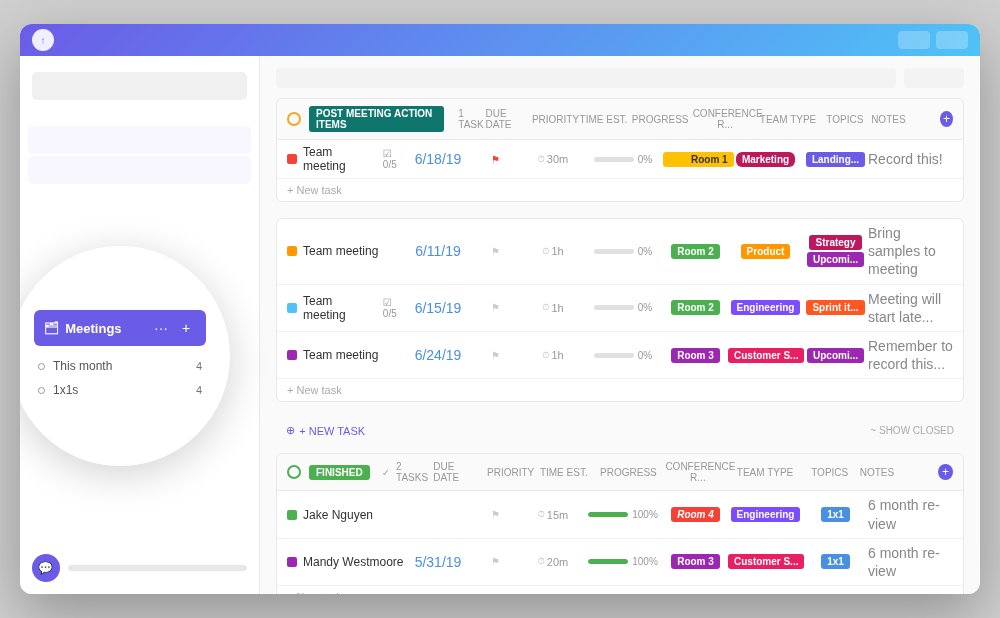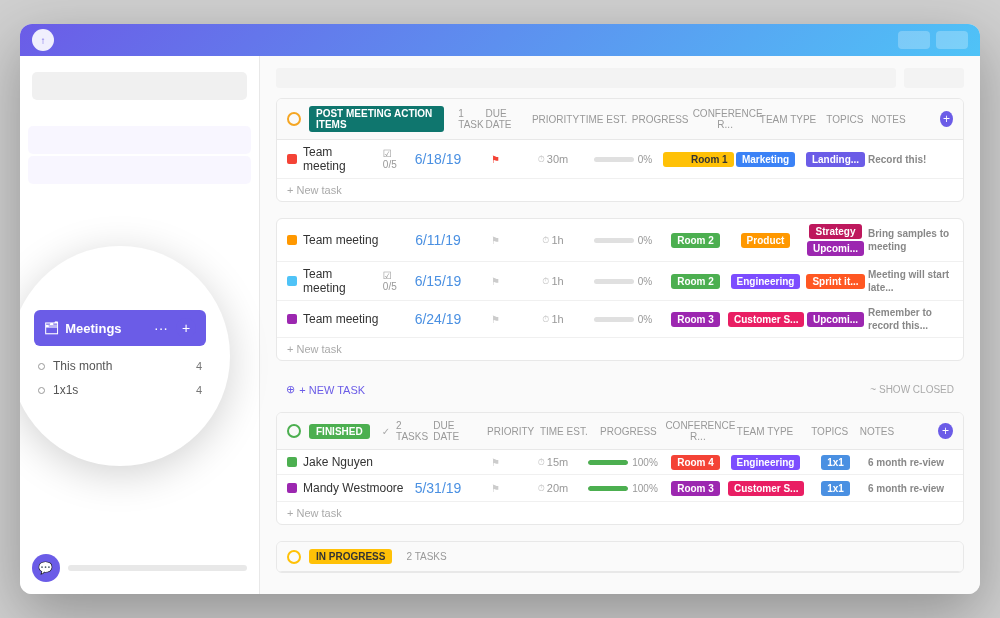--- a/index.html
+++ b/index.html
@@ -308,31 +308,31 @@
       text-align: center;
       white-space: nowrap;
       overflow: hidden;
       text-overflow: ellipsis;
       max-width: 72px;
     }
     .tag-room1 { background: #ffc107; color: #333; padding-left: 28px; }
     .tag-room2 { background: #4caf50; }
     .tag-room3 { background: #9c27b0; }
     .tag-room4 { background: #f44336; }
-    .tag-marketing { background: #3b82f6; }
+    .tag-marketing { background: #be185d; border-radius: 6px; }
     .tag-product { background: #ff9800; text-align: center; }
     .tag-engineering { background: #7c4dff; }
     .tag-customer { background: #e91e63; }
     .tag-strategy { background: #be185d; }
     .tag-landing { background: #6b5ce7; }
     .tag-sprint { background: #ff5722; }
     .tag-upcoming { background: #9c27b0; }
     .tag-1x1 { background: #4a90e2; }
     .tag-wrap { display: flex; flex-direction: column; gap: 2px; align-items: center; }
-    .notes-val { font-size: 10px; color: #888; line-height: 1.3; font-weight: bold; }
+    .notes-val { font-size: 14px; color: #888; line-height: 1.3; }
     .new-task-row {
       display: flex;
       align-items: center;
       padding: 5px 10px;
       font-size: 11px;
       color: #aaa;
       cursor: pointer;
       gap: 4px;
     }
     .add-circle {
@@ -621,21 +621,21 @@
               </div>
             </div>
           <div class="col-progress">
             <div class="progress-bar-wrap">
               <div class="progress-bar">
                   <div class="progress-fill green" style="width:100%"></div>
                 </div>
               <span class="progress-pct">100%</span>
             </div>
           </div>
-          <div class="col-conf" style="text-align:center;"><span class="tag tag-room4">Room 4</span></div>
+          <div class="col-conf" style="text-align:center;font-style:italic;"><span class="tag tag-room4">Room 4</span></div>
           <div class="col-team" style="text-align:center;"><span class="tag tag-engineering">Engineering</span></div>
           <div class="col-topics" style="text-align:center;"><span class="tag tag-1x1">1x1</span></div>
           <div class="col-notes"><span class="notes-val">6 month re-view</span></div>
         </div>
         <div class="task-row">
           <div class="col-task-cell">
             <div class="task-name">
               <div class="task-color-dot" style="background:#9c27b0;"></div>
               <span>Mandy Westmoore</span>
             </div>

